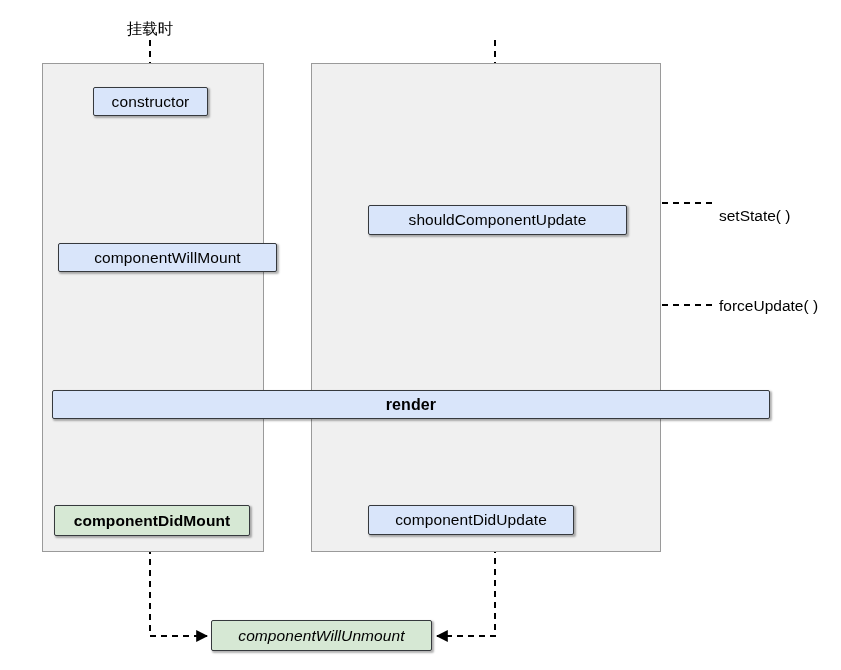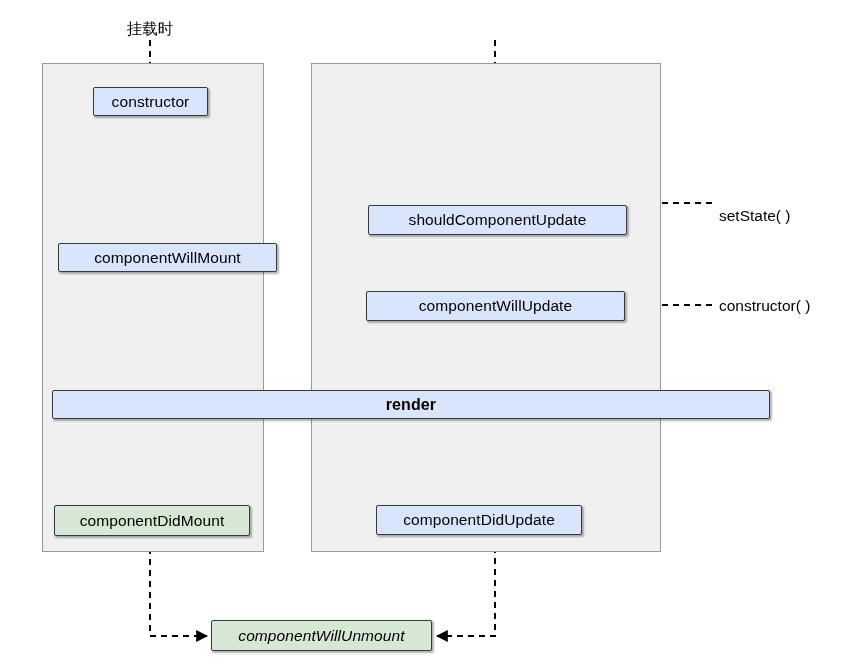--- a/index.html
+++ b/index.html
@@ -99,26 +99,25 @@
     <path d="M712 305 L631 305" stroke="#000" stroke-width="2" stroke-dasharray="6,5" fill="none" marker-end="url(#arrow)"></path>
   </svg>
 
   <div class="panel" style="left:42px; top:63px; width:222px; height:489px;"></div>
   <div class="panel" style="left:311px; top:63px; width:350px; height:489px;"></div>
 
   <div class="flow-label" style="left:100px; top:21px; width:100px;">挂载时</div>
 
   <div class="node blue" style="left:93px; top:87px; width:115px; height:29px;">constructor</div>
   <div class="node blue" style="left:58px; top:243px; width:219px; height:29px;">componentWillMount</div>
-  <div class="node green" style="left:54px; top:505px; width:196px; height:31px;">componentDidMount</div>
+  <div class="node green" style="left:54px; top:505px; width:196px; height:31px;font-weight:bold;">componentDidMount</div>
 
   <div class="node blue" style="left:368px; top:189px; width:259px; height:30px;margin-top:16px;">shouldComponentUpdate</div>
-  <div class="node blue" style="left:366px; top:291px; width:259px; height:30px;">componentWillUpdate</div>
-  <div class="node blue" style="left:376px; top:505px; width:206px; height:30px;">componentDidUpdate</div>
+  <div class="node blue" style="left:368px; top:505px; width:206px; height:30px;">componentDidUpdate</div>
 
   <div class="node blue render" style="left:52px; top:390px; width:718px; height:29px;">render</div>
 
   <div class="node green" style="left:211px; top:620px; width:221px; height:31px;font-style:italic;">componentWillUnmount</div>
 
   <div class="side-label" style="left:719px; top:208px;">setState( )</div>
-  <div class="side-label" style="left:719px; top:298px;">constructor( )</div>
+  <div class="side-label" style="left:719px; top:298px;">forceUpdate( )</div>
 
 </div>
 
 </body></html>

